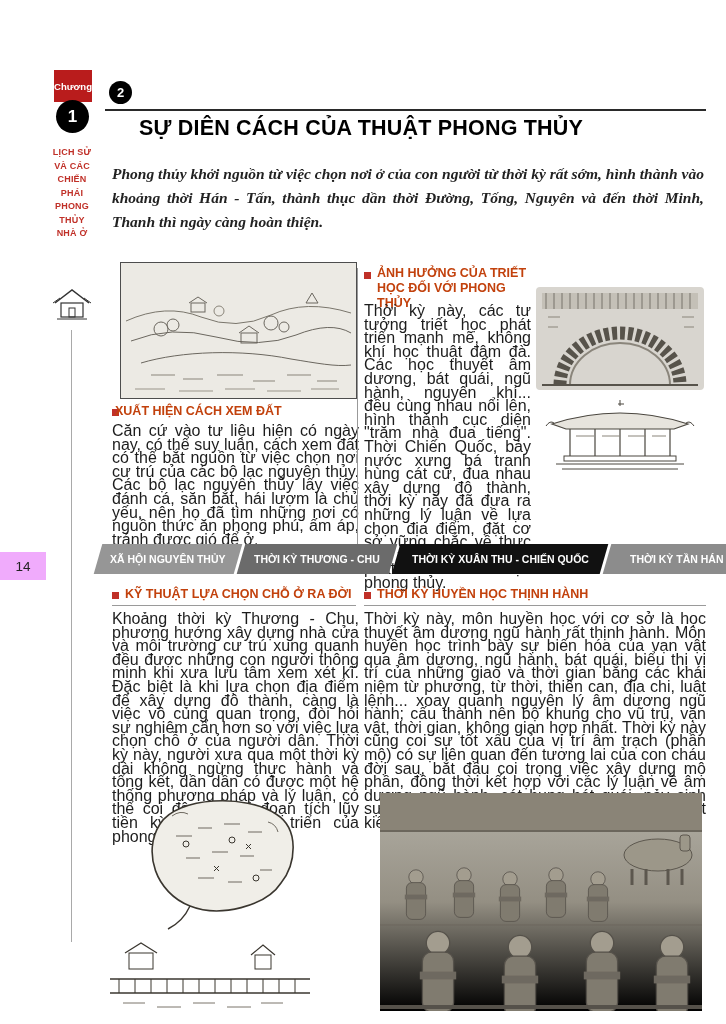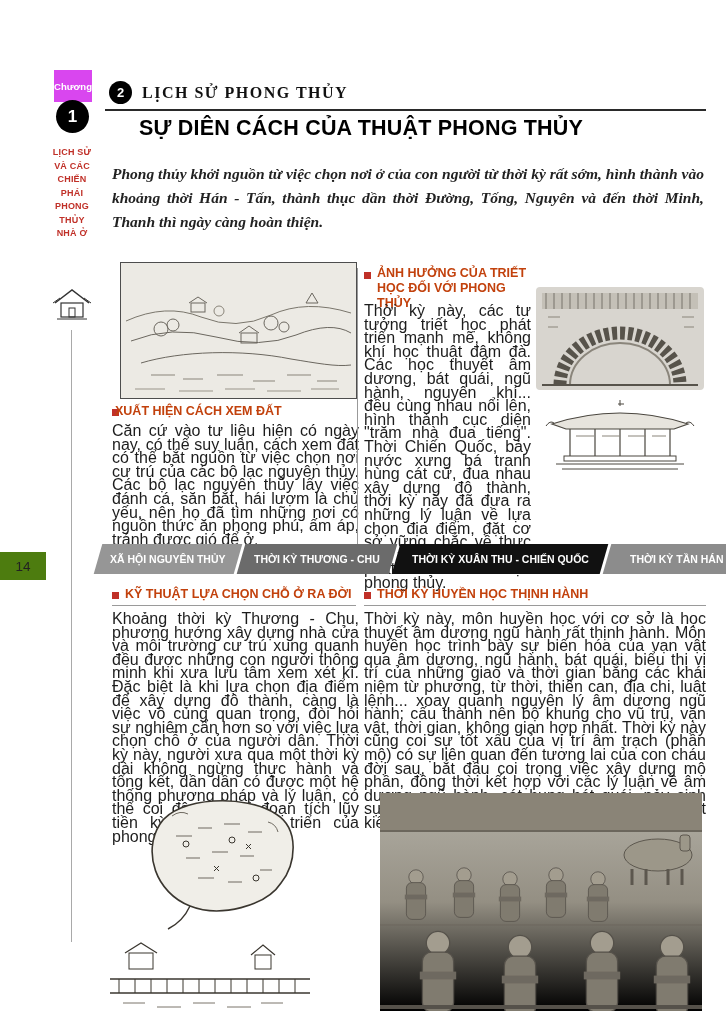--- a/index.html
+++ b/index.html
@@ -4,29 +4,29 @@
 <style>
   html,body{margin:0;padding:0;background:#e9e9e9;}
   .page{
     position:relative;width:726px;height:1024px;background:#ffffff;
     margin:0 auto;overflow:hidden;
     font-family:"Liberation Sans",sans-serif;color:#1c1c1c;
   }
   .abs{position:absolute;}
 
   
-  .chuong-box{left:54px;top:70px;width:38px;height:32px;background:#d946ef;color:#fff;
+  .chuong-box{left:54px;top:70px;width:38px;height:32px;background:#b91c1c;color:#fff;
     font-size:9.5px;display:flex;align-items:center;justify-content:center;font-weight:bold;}
   .chapter-circle{left:56px;top:100px;width:33px;height:33px;border-radius:50%;background:#000;
     color:#fff;font-size:17px;font-weight:bold;display:flex;align-items:center;justify-content:center;}
   .side-red{left:46px;top:146px;width:52px;text-align:center;color:#c03028;
     font-size:9px;font-weight:bold;line-height:13.5px;letter-spacing:0.2px;}
   .house-icon{left:52px;top:286px;width:40px;height:36px;}
   .v-rule{left:71px;top:330px;width:1px;height:612px;background:#a9a9a9;}
-  .pageno-bar{left:0;top:552px;width:46px;height:28px;background:#4d7c0f;
+  .pageno-bar{left:0;top:552px;width:46px;height:28px;background:#f0abfc;
     display:flex;align-items:center;justify-content:center;font-size:13.5px;color:#222;}
 
   
   .sec-circle{left:109px;top:81px;width:23px;height:23px;border-radius:50%;background:#000;
     color:#fff;font-size:13px;font-weight:bold;display:flex;align-items:center;justify-content:center;}
   .kicker{left:142px;top:84px;font-family:"Liberation Serif",serif;font-weight:bold;
     font-size:16px;letter-spacing:1.5px;color:#111;}
   .kicker-rule{left:105px;top:109px;width:601px;height:2px;background:#2a2a2a;}
   .page-title{left:139px;top:116px;font-size:21.5px;font-weight:bold;color:#000;letter-spacing:0.2px;}
   .intro{left:112px;top:162px;width:592px;font-family:"Liberation Serif",serif;
@@ -87,21 +87,20 @@
 
   <div class="abs v-rule"></div>
 
   <div class="abs pageno-bar">
     <span>14</span>
   </div>
 
   <div class="abs sec-circle">
     <span>2</span>
   </div>
-  <div class="abs kicker">LỊCH SỬ PHONG THỦY</div>
   <div class="abs kicker-rule"></div>
   <div class="abs page-title">SỰ DIÊN CÁCH CỦA THUẬT PHONG THỦY</div>
   <div class="abs intro">Phong thủy khởi nguồn từ việc chọn nơi ở của con người từ thời kỳ rất sớm, hình thành vào khoảng thời Hán - Tấn, thành thục dần thời Đường, Tống, Nguyên và đến thời Minh, Thanh thì ngày càng hoàn thiện.</div>
 
   <div class="abs sketch-frame" style="left:120px;top:262px;width:237px;height:137px;">
     <svg width="235" height="135" viewBox="0 0 235 135">
       <rect x="0" y="0" width="235" height="135" fill="#eceae4"></rect>
       <path d="M5,58 Q45,40 80,54 T150,52 T230,50" fill="none" stroke="#7a766c" stroke-width="1"></path>
       <path d="M10,78 Q50,62 95,74 T175,72 T230,70" fill="none" stroke="#6b675f" stroke-width="1"></path>
       <circle cx="40" cy="66" r="7" fill="none" stroke="#6b675f"></circle>

